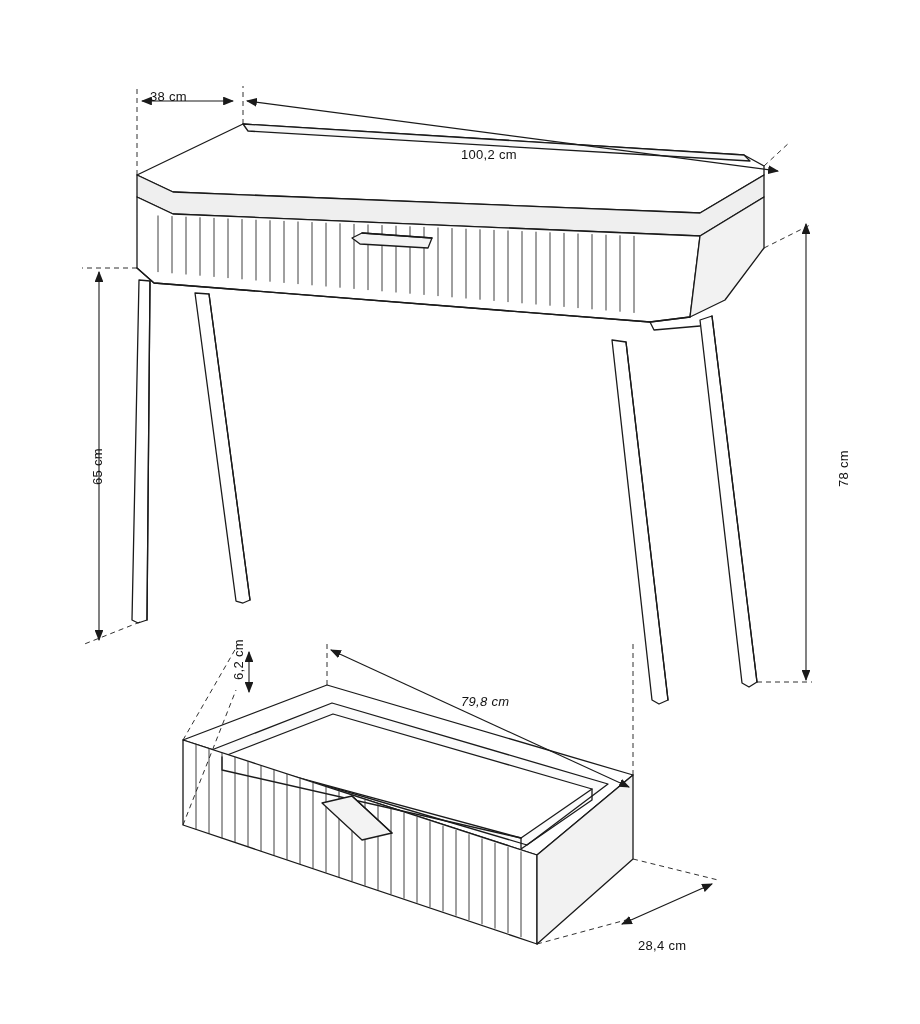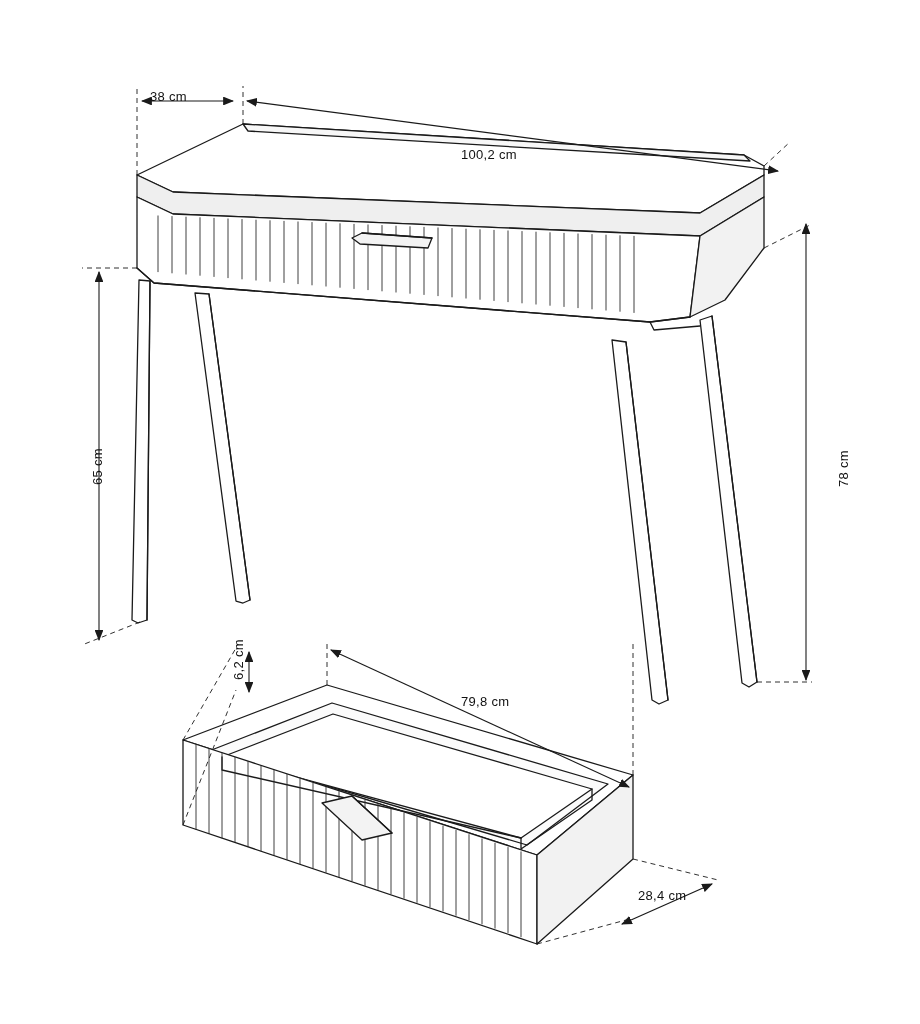--- a/index.html
+++ b/index.html
@@ -201,17 +201,17 @@
   <div class="dim-label" style="left:150px; top:89px;">38 cm</div>
 
   <div class="dim-label" style="left:461px; top:109px;margin-top:38px;">100,2 cm</div>
 
   <div class="dim-label rot-label" style="left:90px; top:485px;">65 cm</div>
 
   <div class="dim-label rot-label" style="left:836px; top:487px;">78 cm</div>
 
   <div class="dim-label rot-label" style="left:231px; top:680px;">6,2 cm</div>
 
-  <div class="dim-label" style="left:461px; top:694px;">79,8 cm</div>
-
-  <div class="dim-label" style="left:638px; top:888px;">28,4 cm</div>
+  <div class="dim-label" style="left:461px; top:694px;font-style:italic;">79,8 cm</div>
+
+  <div class="dim-label" style="left:638px; top:938px;">28,4 cm</div>
 
 </div>
 
 </body></html>

